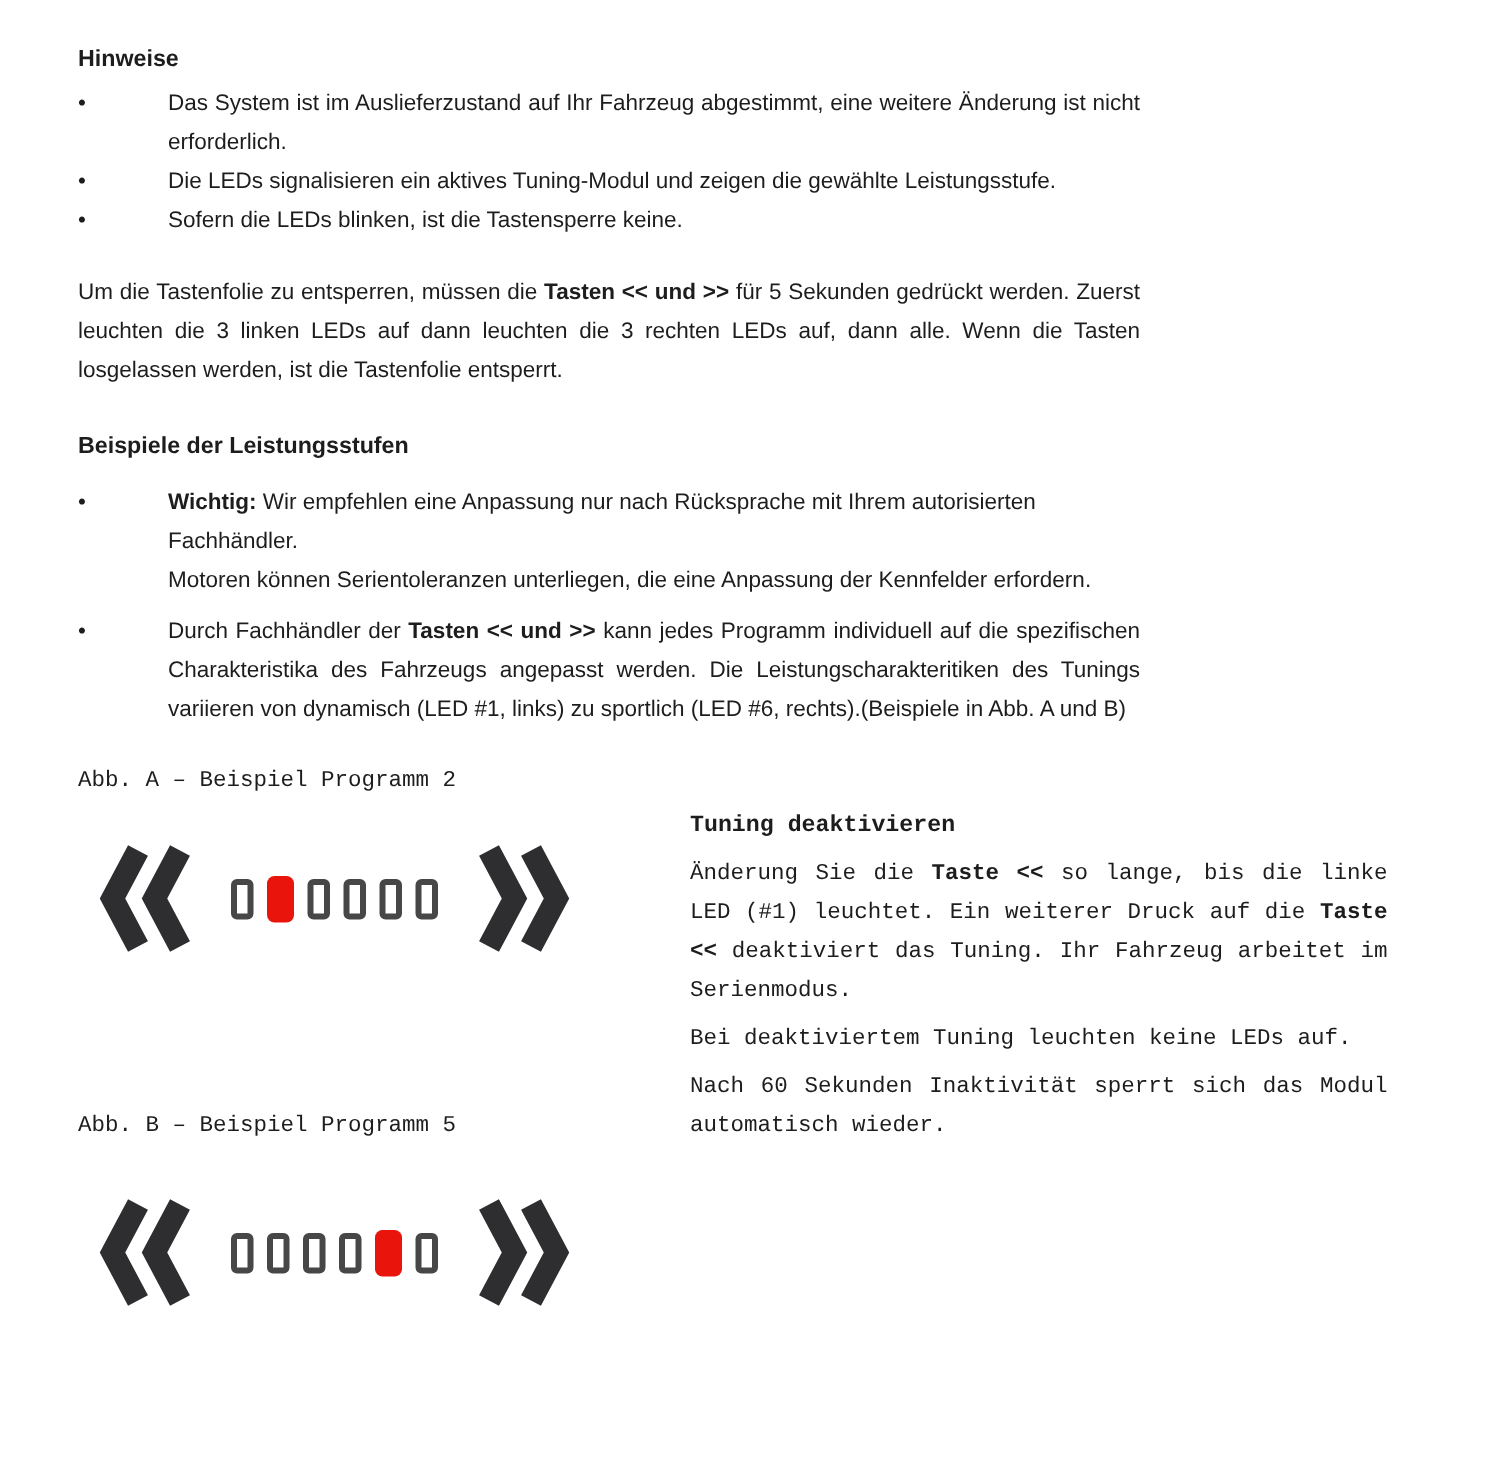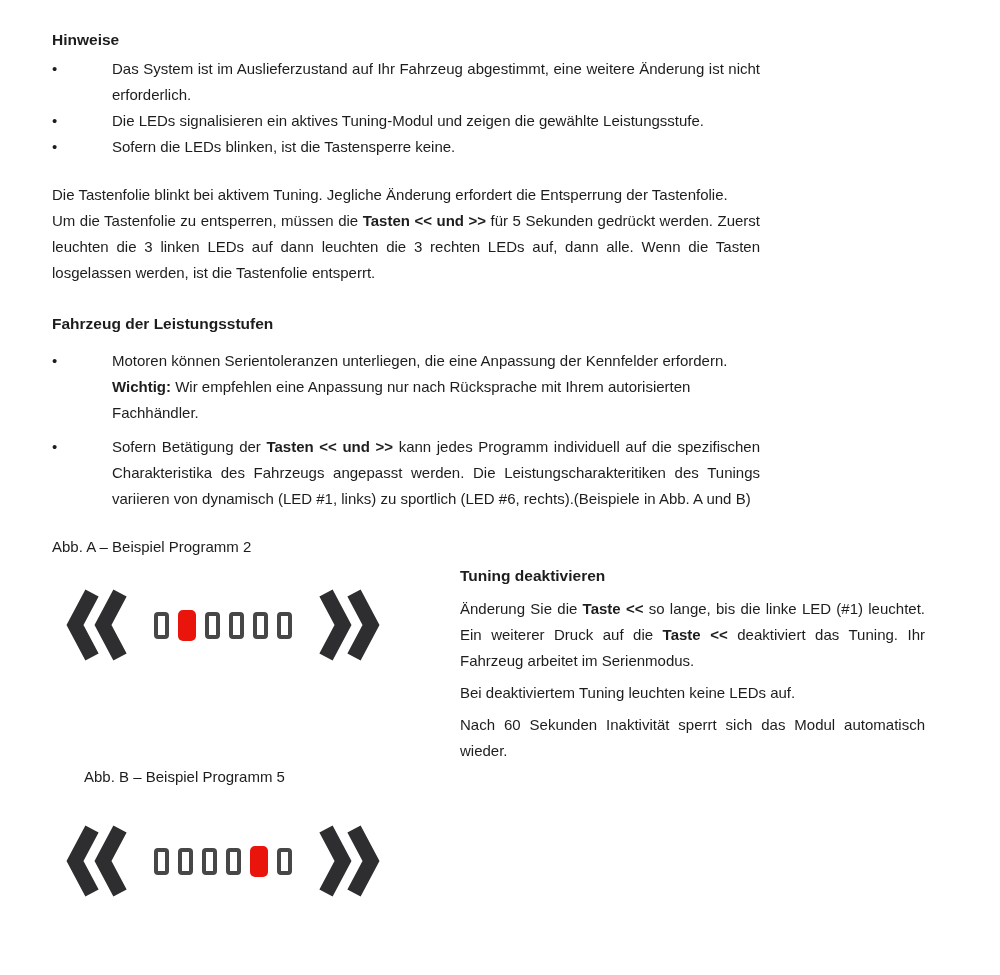--- a/index.html
+++ b/index.html
@@ -44,25 +44,26 @@
   .mt-para { margin-top: 22px; }
   .mt-anpassung { margin-top: 28px; }
   .mt-b1 { margin-top: 14px; }
   .mt-b2 { margin-top: 8px; }
 
   
   .figsec {
     position: relative;
     margin: 6px -52px 0 -52px;
     height: 430px;
+    font-family: Liberation Mono, monospace;
   }
   .abs { position: absolute; }
   .cap-a { left: 52px; top: 16px; }
   .fig-a { left: 58px; top: 70px; }
-  .cap-b { left: 52px; top: 246px; margin-left: 32px; }
+  .cap-b { left: 52px; top: 246px; }
   .fig-b { left: 58px; top: 306px; }
   .rightcol {
     left: 460px;
     top: 48px;
     width: 465px;
   }
 
   .figure {
     display: flex;
     align-items: center;
@@ -110,36 +111,35 @@
       <span class="dot">•</span>
       <span class="btxt">Die LEDs signalisieren ein aktives Tuning-Modul und zeigen die gewählte Leistungsstufe.</span>
     </div>
     <div class="bullet">
       <span class="dot">•</span>
       <span class="btxt">Sofern die LEDs blinken, ist die Tastensperre keine.</span>
     </div>
   </div>
 
   <div class="mt-para">
-    <div>Die Tastenfolie blinkt bei aktivem Tuning. Jegliche Änderung erfordert die Entsperrung der Tastenfolie.</div>
     <div class="jp"><span>Um die Tastenfolie zu entsperren, müssen die </span><span class="b">Tasten &lt;&lt; und &gt;&gt;</span><span> für 5 Sekunden gedrückt werden. Zuerst leuchten die 3 linken LEDs auf dann leuchten die 3 rechten LEDs auf, dann alle. Wenn die Tasten losgelassen werden, ist die Tastenfolie entsperrt.</span></div>
   </div>
 
-  <div class="heading mt-anpassung">Fahrzeug der Leistungsstufen</div>
+  <div class="heading mt-anpassung">Beispiele der Leistungsstufen</div>
   <div class="bullets mt-b1">
     <div class="bullet">
       <span class="dot">•</span>
       <span class="btxt">
+        <div><span class="b">Wichtig:</span><span> Wir empfehlen eine Anpassung nur nach Rücksprache mit Ihrem autorisierten Fachhändler.</span></div>
         <div>Motoren können Serientoleranzen unterliegen, die eine Anpassung der Kennfelder erfordern.</div>
-        <div><span class="b">Wichtig:</span><span> Wir empfehlen eine Anpassung nur nach Rücksprache mit Ihrem autorisierten Fachhändler.</span></div>
       </span>
     </div>
     <div class="bullet mt-b2">
       <span class="dot">•</span>
-      <span class="btxt jp"><span>Sofern Betätigung der </span><span class="b">Tasten &lt;&lt; und &gt;&gt;</span><span> kann jedes Programm individuell auf die spezifischen Charakteristika des Fahrzeugs angepasst werden. Die Leistungscharakteritiken des Tunings variieren von dynamisch (LED #1, links) zu sportlich (LED #6, rechts).(Beispiele in Abb. A und B)</span></span>
+      <span class="btxt jp"><span>Durch Fachhändler der </span><span class="b">Tasten &lt;&lt; und &gt;&gt;</span><span> kann jedes Programm individuell auf die spezifischen Charakteristika des Fahrzeugs angepasst werden. Die Leistungscharakteritiken des Tunings variieren von dynamisch (LED #1, links) zu sportlich (LED #6, rechts).(Beispiele in Abb. A und B)</span></span>
     </div>
   </div>
 
   <div class="figsec">
 
     <div class="abs cap-a">Abb. A – Beispiel Programm 2</div>
 
     <div class="abs fig-a figure">
       <svg class="chev" width="74" height="74" viewBox="0 0 74 74">
         <polyline points="34,5 17,37 34,69" fill="none" stroke="#2e2e30" stroke-width="15"></polyline>

